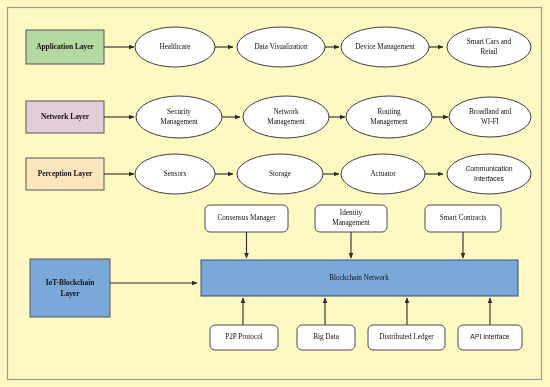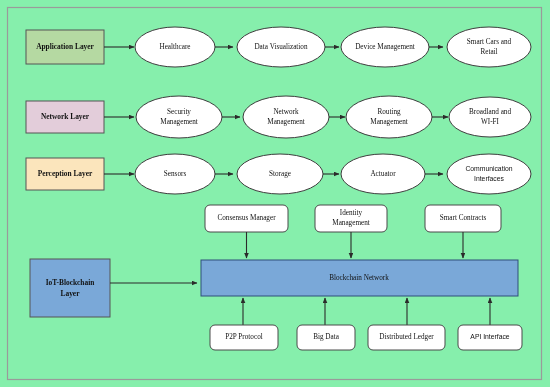--- a/index.html
+++ b/index.html
@@ -1,18 +1,18 @@
 <!DOCTYPE html>
 <html><head>
 <meta charset="utf-8">
 <style>
   html,body{margin:0;padding:0;background:#ffffff;}
   body{width:550px;height:387px;overflow:hidden;
        font-family:"Liberation Serif",serif;}
-  #canvas{position:relative;width:550px;height:387px;background:#86efac;}
+  #canvas{position:relative;width:550px;height:387px;background:#fef9c3;}
   svg{position:absolute;top:0;left:0;width:550px;height:387px;}
   .frame{fill:none;stroke:#9a9a9a;stroke-width:1.2;}
   .layerbox{stroke:#555;stroke-width:1;}
   .ell{fill:#ffffff;stroke:#3d3d3d;stroke-width:1;}
   .rbox{fill:#ffffff;stroke:#4a4a4a;stroke-width:1;}
   .bar{stroke:#2f4f7a;stroke-width:1;}
   .ln{stroke:#2b2b2b;stroke-width:1.1;fill:none;}
   .lbl{font-family:"Liberation Serif",serif;font-size:7.2px;fill:#111;
        text-anchor:middle;dominant-baseline:middle;}
   .lbl-b{font-family:"Liberation Serif",serif;font-size:7.4px;font-weight:bold;

